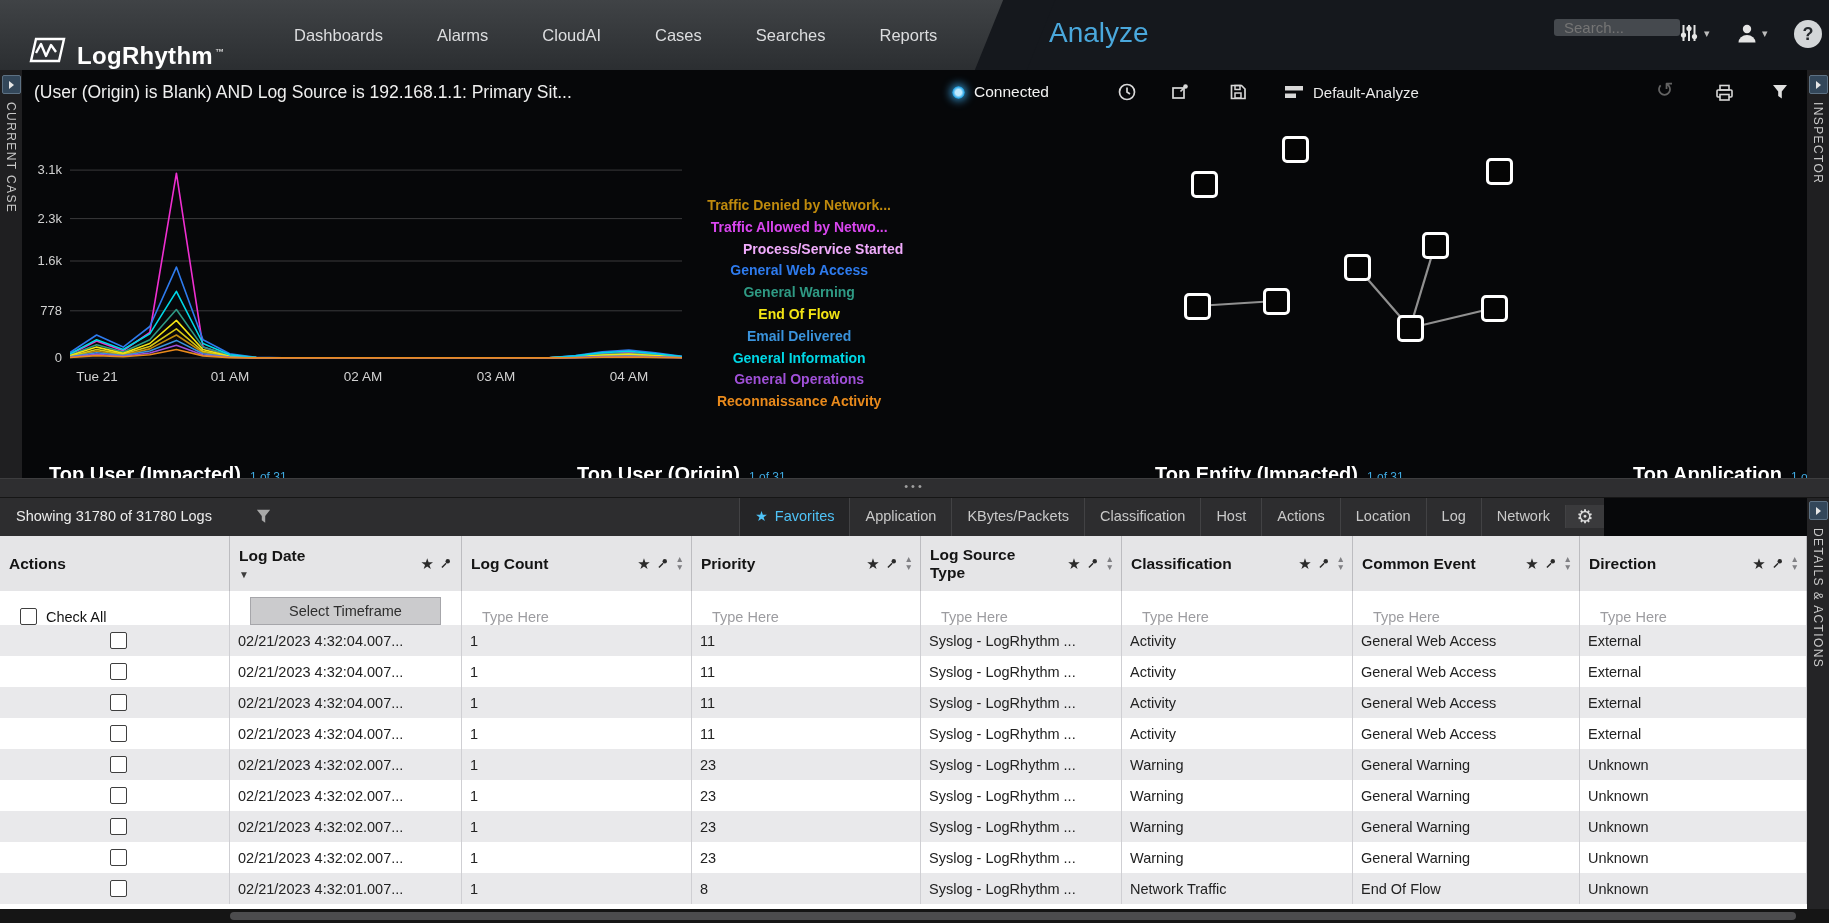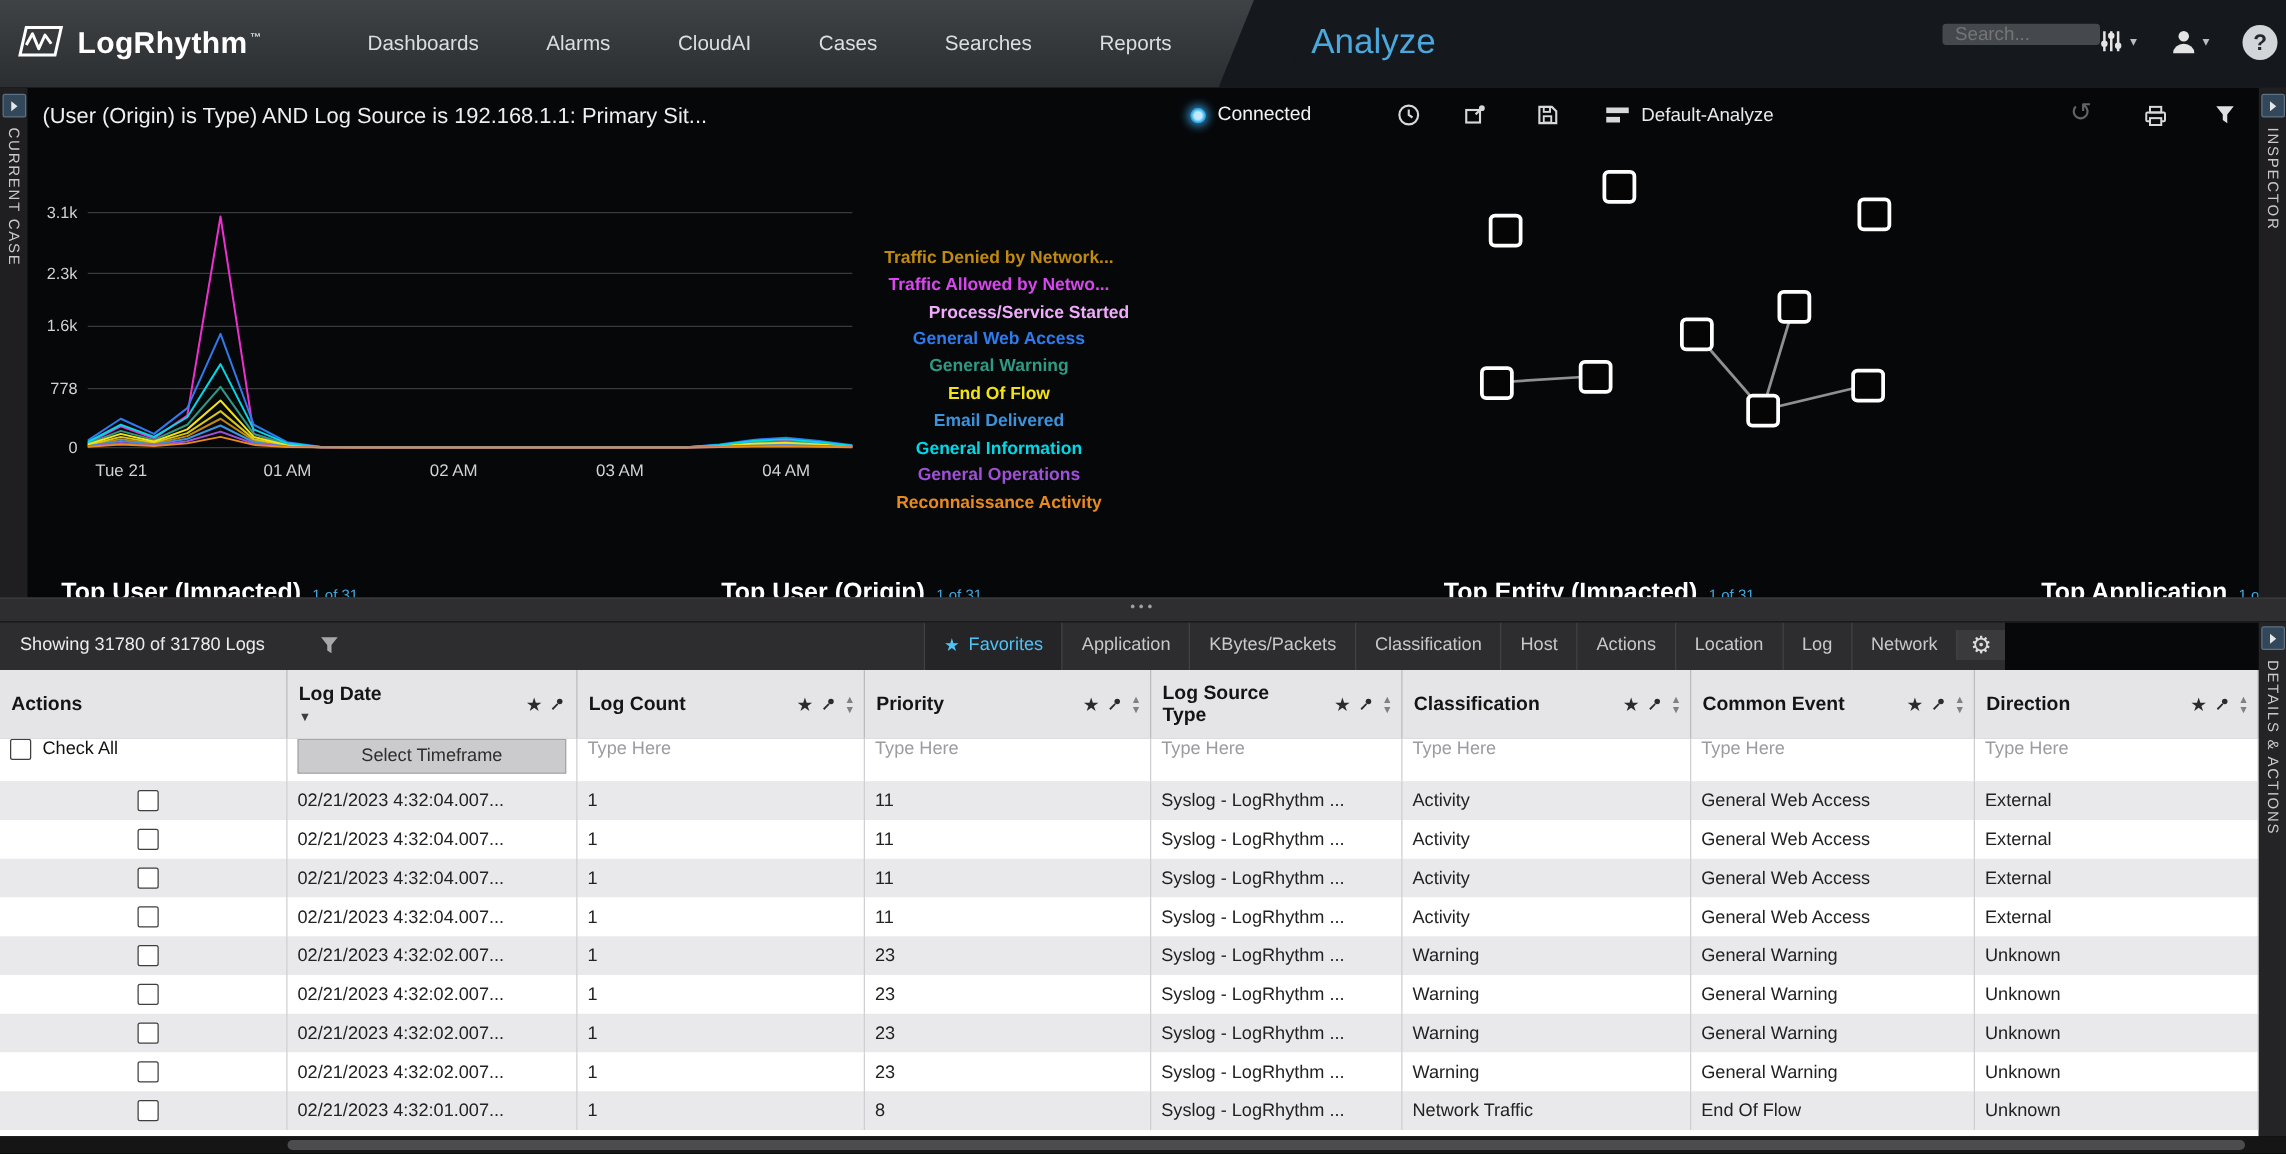--- a/index.html
+++ b/index.html
@@ -3,21 +3,21 @@
 <meta charset="utf-8">
 <style>
   html,body{margin:0;padding:0;background:#000;}
   .app{position:relative;width:1829px;height:923px;overflow:hidden;
        font-family:"Liberation Sans",sans-serif;background:#07080a;
        --cols:230px 232px 230px 229px 201px 231px 227px minmax(0,1fr);}
 
   
   .topnav{position:absolute;left:0;top:0;width:1829px;height:70px;
           background:linear-gradient(#404346,#2b2e31);z-index:5;}
-  .brand{position:absolute;left:12px;top:0;height:70px;display:flex;align-items:center;gap:10px;}
+  .brand{position:absolute;left:27px;top:0;height:70px;display:flex;align-items:flex-end;gap:10px;}
   .brand-name{color:#fff;font-size:24px;font-weight:bold;letter-spacing:.3px;}
   .brand-tm{color:#d8d8d8;font-size:9px;vertical-align:super;margin-left:2px;}
   .nav-items{position:absolute;left:294px;top:0;height:70px;display:flex;gap:54px;align-items:center;}
   .nav-item{color:#dcdddf;font-size:16.5px;cursor:pointer;white-space:nowrap;}
   .analyze-zone{position:absolute;left:1015px;top:0;right:0;height:70px;background:#15181d;}
   .analyze-zone::before{content:"";position:absolute;left:-26px;top:0;width:52px;height:70px;
           background:#15181d;transform:skewX(-22deg);}
   .analyze-label{position:absolute;left:34px;top:17px;font-size:28px;color:#4aa8dc;}
   .search-box{position:absolute;left:539px;top:19px;width:106px;height:17px;background:#45494e;
           border:none;border-radius:3px;color:#e0e0e0;font-size:15px;padding:0 10px;outline:none;}
@@ -90,21 +90,21 @@
           border-right:1px solid #bcbcc0;color:#141414;font-weight:bold;font-size:15.5px;overflow:hidden;cursor:pointer;}
   .th-label{margin-right:auto;white-space:nowrap;}
   .th.wrap .th-label{max-width:94px;white-space:normal;line-height:1.15;}
   .th-stack{display:flex;flex-direction:column;justify-content:center;margin-right:auto;}
   .sort-arrow{font-size:10px;color:#3d3d3d;line-height:10px;margin-top:5px;}
   .hstar{color:#2b2b2b;font-size:15px;margin:0 3px;font-weight:normal;}
   .hpin{display:flex;margin:0 2px;}
   .sorts{display:flex;flex-direction:column;font-size:8.5px;color:#808084;line-height:7.5px;margin-left:5px;}
   .tfilter{position:absolute;left:0;top:591px;width:1807px;height:34px;display:grid;
           grid-template-columns:var(--cols);background:#fff;border-bottom:1px solid #b7b7bb;z-index:4;}
-  .fcell{display:flex;align-items:flex-start;border-right:1px solid #cfcfd3;padding:0 8px;
+  .fcell{display:flex;align-items:flex-end;border-right:1px solid #cfcfd3;padding:0 20px;
           color:#9c9ca0;font-size:14.5px;overflow:hidden;white-space:nowrap;}
   .checkbox{width:15px;height:15px;border:1.5px solid #3f3f3f;background:#fff;border-radius:2px;
           flex:none;cursor:pointer;}
   .checkall-label{color:#121212;font-size:14.5px;margin-left:9px;}
   .tf-frame{flex:1;height:26px;background:#cbcbcd;border:1px solid #a6a6aa;display:flex;
           align-items:center;justify-content:center;color:#2e2e2e;font-size:14.5px;cursor:pointer;}
   .tbody{position:absolute;left:0;top:625px;width:1807px;height:284px;background:#fff;z-index:4;}
   .trow{display:grid;grid-template-columns:var(--cols);height:31px;cursor:pointer;}
   .trow:nth-child(odd){background:#e9e9eb;}
   .trow:nth-child(even){background:#ffffff;}
@@ -159,21 +159,21 @@
           <path d="M2.5 20.5 a8.5 7.5 0 0 1 17 0 z" fill="#e4e4e4"></path>
         </svg>
         <span class="dd">▾</span>
       </span>
       <span class="help-circle">?</span>
     </div>
   </header>
 
   <div class="main-dark">
     <div class="toolbar">
-      <div class="tb query-title">(User (Origin) is Type) AND Log Source is 192.168.1.1: Primary Sit...</div>
+      <div class="tb query-title">(User (Origin) is Blank) AND Log Source is 192.168.1.1: Primary Sit...</div>
       <div class="tb connected">
         <span class="conn-dot"></span>
         <span class="conn-text">Connected</span>
       </div>
       <span class="tb tb-ic" style="left:1095px">
         <svg width="20" height="20" viewBox="0 0 20 20">
           <circle cx="10" cy="10" r="7.5" fill="none" stroke="#d8d8d8" stroke-width="1.7"></circle>
           <path d="M10 5.5 V10 L13 12" fill="none" stroke="#d8d8d8" stroke-width="1.7"></path>
         </svg>
       </span>

